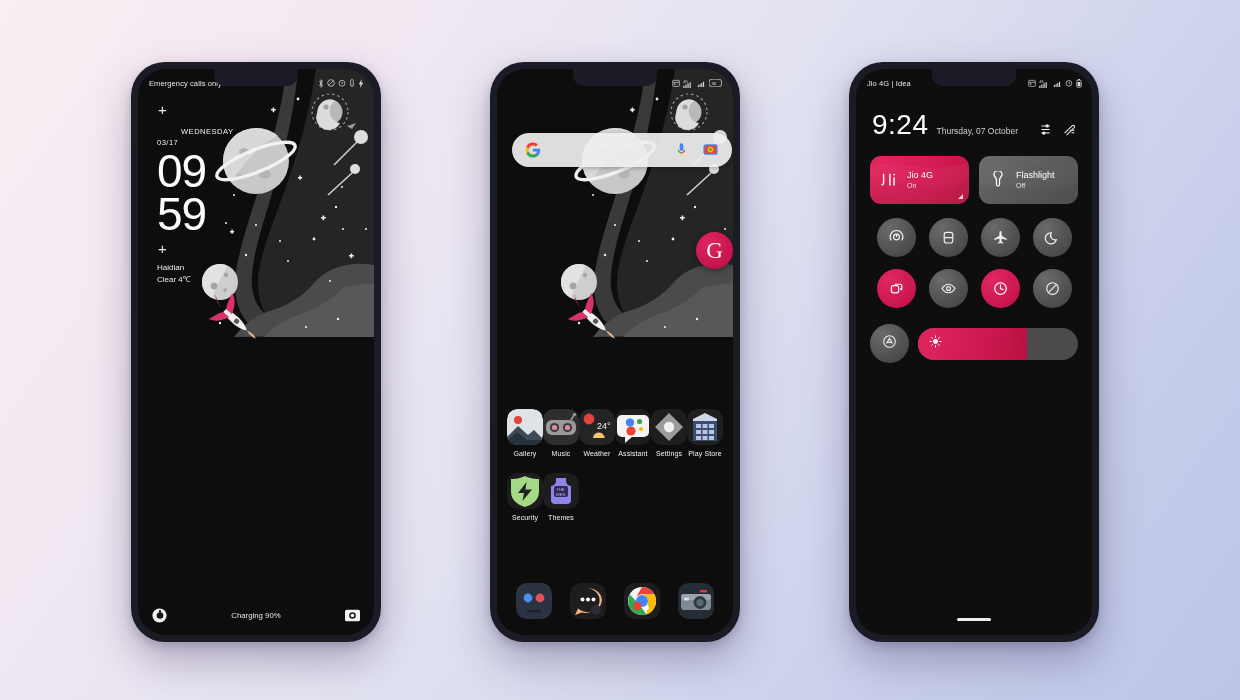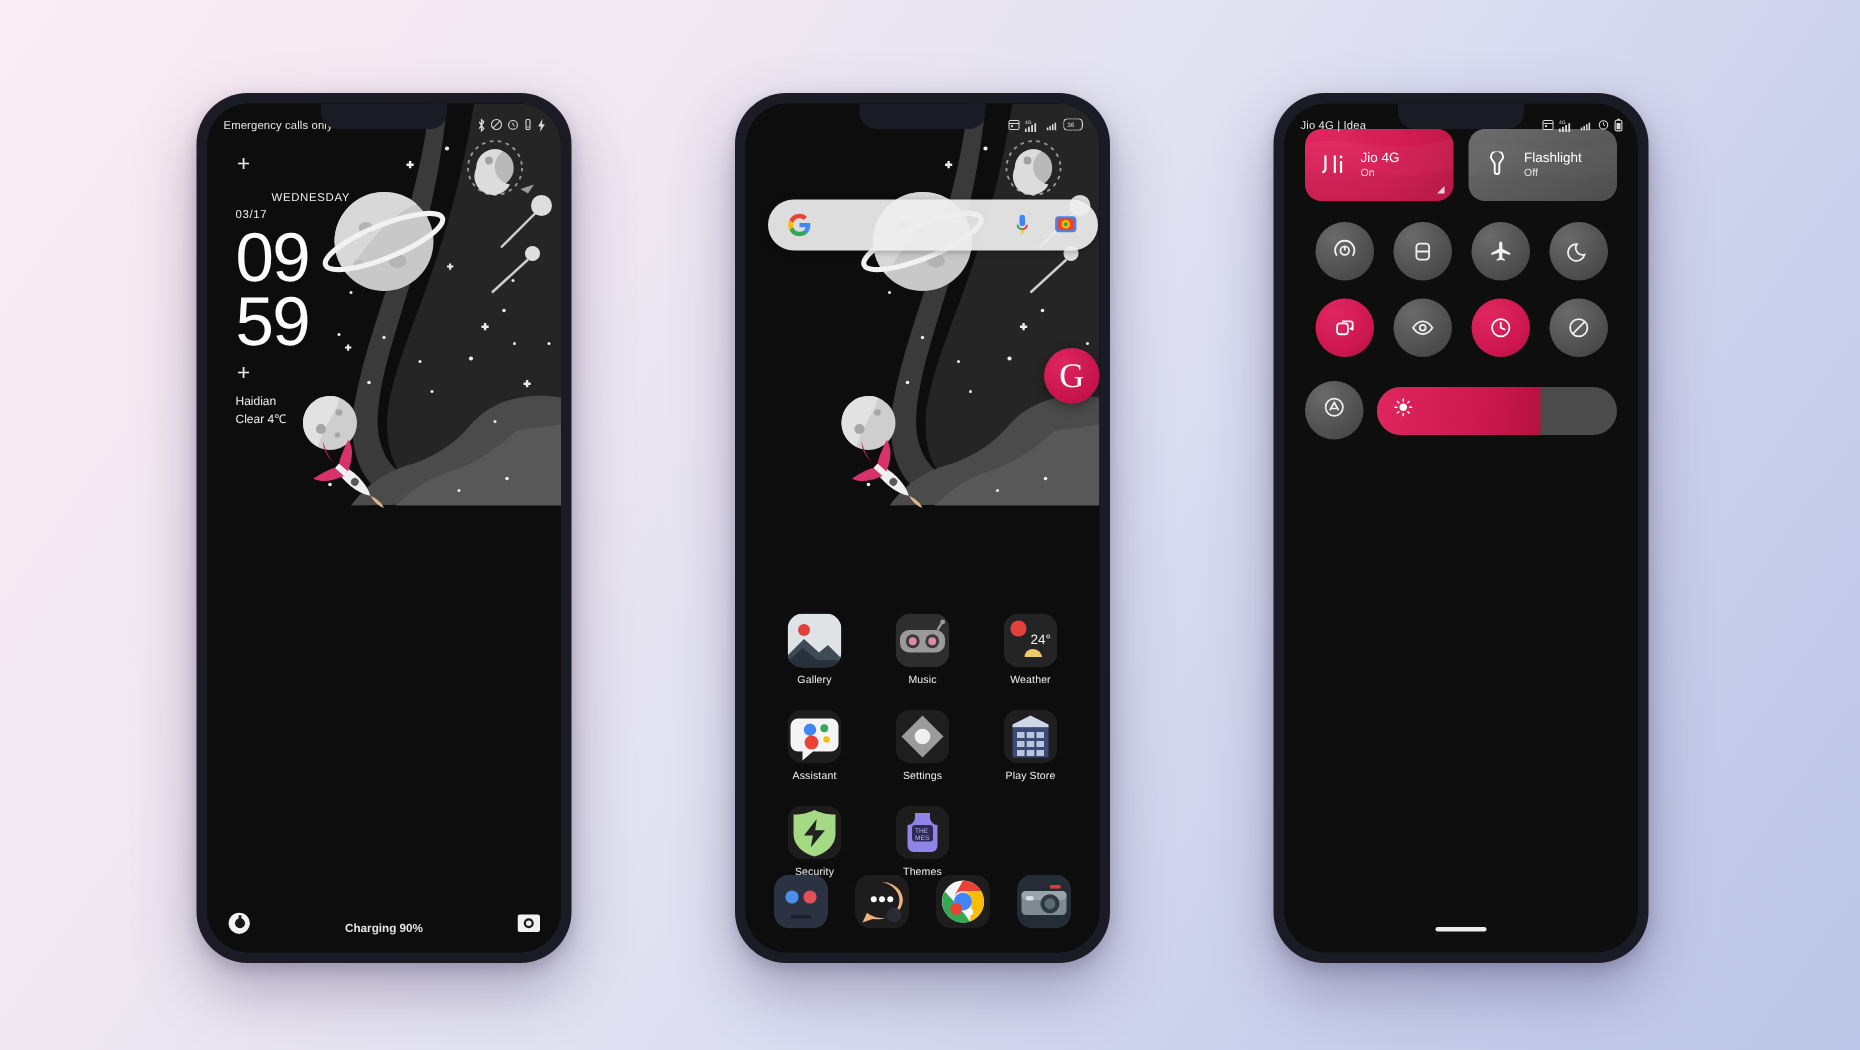--- a/index.html
+++ b/index.html
@@ -97,24 +97,23 @@
   }
   .lock-min { margin-top: 1px; }
   .plus-mark-2 { margin-top: 7px; margin-bottom: 6px; }
   .lock-loc, .lock-weather {
     font-size: 8px; line-height: 12px; color: #ededed;
   }
 
   .lock-bottom {
     position: absolute; z-index: 25;
     left: 0; right: 0; bottom: 12px;
-    display: flex; align-items: flex-end;
+    display: flex; align-items: center;
     justify-content: space-between;
     padding: 0 14px;
-    font-weight: bold;
   }
   .lock-charge { font-size: 7.8px; color: #e6e6e6; }
   .lock-shortcut { width: 15px; height: 15px; }
   .lock-shortcut svg { display: block; }
 
   
   .search-pill {
     position: absolute; z-index: 22;
     left: 15px; top: 64px;
     width: 220px; height: 34px;
@@ -156,21 +155,21 @@
   .g-bubble span {
     font-family: "Liberation Serif", serif;
     font-size: 23px; color: #fff; line-height: 23px;
     margin-top: -1px;
   }
 
   .app-grid {
     position: absolute; z-index: 22;
     left: 10px; right: 10px; top: 340px;
     display: grid;
-    grid-template-columns: repeat(3, 1fr);
+    grid-template-columns: repeat(6, 1fr);
     row-gap: 16px;
   }
   .app {
     display: flex; flex-direction: column;
     align-items: center; gap: 5px;
   }
   .app-ic { width: 36px; height: 36px; border-radius: 10px; overflow: hidden; display:block; }
   .app-ic svg { display: block; width: 100%; height: 100%; }
   .app-label { font-size: 7px; color: #f0f0f0; letter-spacing: .1px; }
 
@@ -778,20 +777,42 @@
             <svg width="6" height="9" viewBox="0 0 8 12">
                 <rect x="1" y="1.6" width="6" height="9.4" rx="1.4" fill="none" stroke="#e8e8e8" stroke-width="1"></rect>
                 <rect x="2.8" y="0" width="2.4" height="1.4" fill="#e8e8e8"></rect>
                 <rect x="2.2" y="4" width="3.6" height="5.6" fill="#e8e8e8"></rect>
               </svg>
           </span>
         </div>
       </div>
 
       <div class="qs">
+        <div class="qs-clockrow">
+          <span class="qs-time">9:24</span>
+          <span class="qs-date">Thursday, 07 October</span>
+          <span class="qs-actions">
+            <span class="qs-act">
+              <svg width="13" height="13" viewBox="0 0 16 16">
+                <path d="M3 3.6 L13 3.6" stroke="#f0f0f0" stroke-width="1.3"></path>
+                <circle cx="10" cy="3.6" r="2" fill="#f0f0f0"></circle>
+                <path d="M3 8 L13 8" stroke="#f0f0f0" stroke-width="1.3"></path>
+                <path d="M3 12.4 L13 12.4" stroke="#f0f0f0" stroke-width="1.3"></path>
+                <circle cx="6" cy="12.4" r="2" fill="#f0f0f0"></circle>
+              </svg>
+            </span>
+            <span class="qs-act">
+              <svg width="13" height="13" viewBox="0 0 16 16">
+                <path d="M2 12.6 L11.4 3.2 a1.7 1.7 0 0 1 2.4 2.4 L4.4 15" fill="none" stroke="#f0f0f0" stroke-width="1.3"></path>
+                <path d="M9 9 L14 9" stroke="#f0f0f0" stroke-width="1.3"></path>
+                <path d="M10.5 12 L14 12" stroke="#f0f0f0" stroke-width="1.3"></path>
+              </svg>
+            </span>
+          </span>
+        </div>
 
         <div class="tile-grid">
           <div class="tile on">
             <svg class="wave" viewBox="0 0 100 48" preserveAspectRatio="none">
                 <path d="M0 10 C 25 2 55 20 100 6 L100 48 L0 48 Z" fill="#fff" opacity=".25"></path>
                 <path d="M0 30 C 30 20 60 40 100 26 L100 48 L0 48 Z" fill="#000" opacity=".2"></path>
               </svg>
             <span class="tile-ic">
               <svg width="18" height="18" viewBox="0 0 20 20">
                   <path d="M4 3 L4 13 a2.4 2.4 0 0 1 -2.4 2.4" fill="none" stroke="#fff" stroke-width="1.6"></path>

